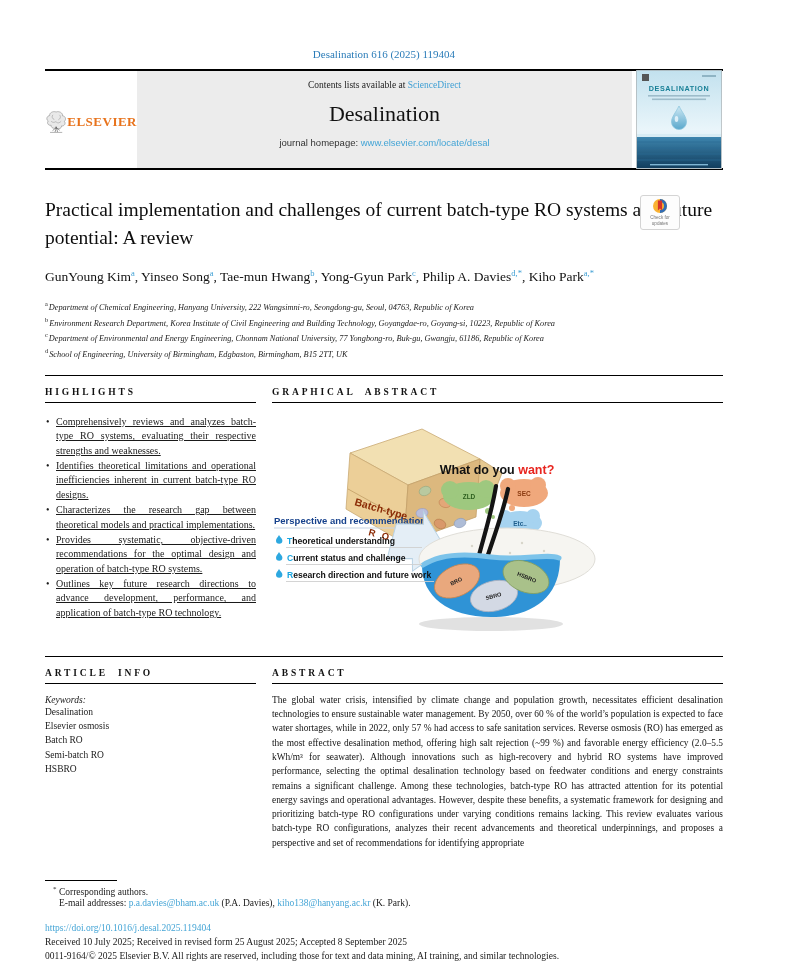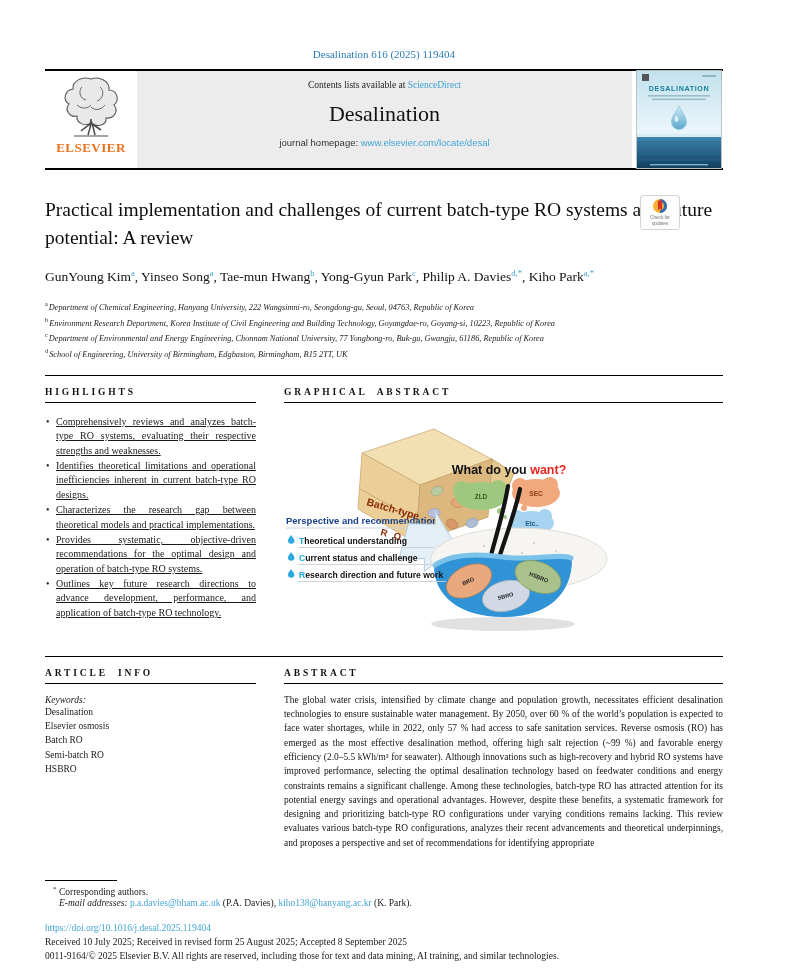--- a/index.html
+++ b/index.html
@@ -4,21 +4,21 @@
 <style>
   * { margin:0; padding:0; box-sizing:border-box; }
   html,body { background:#ffffff; }
   body { font-family:"Liberation Serif", serif; color:#1a1a1a; width:790px; }
   .page { position:relative; width:768px; height:980px; background:#fff; overflow:hidden; }
 
   .citation { padding-top:48px; text-align:center; font-size:11px; color:#2b7cb8; }
 
   .header-band { margin:9px 45px 0; border-top:2px solid #000; border-bottom:2px solid #000;
                  height:101px; display:flex; align-items:stretch; }
-  .logo { width:92px; display:flex; flex-direction:column; align-items:center; justify-content:flex-start; padding-top:4px; background:#fff; }
+  .logo { width:92px; display:flex; flex-direction:row; align-items:center; justify-content:flex-start; padding-top:4px; background:#fff; }
   .logo-text { font-size:13px; font-weight:bold; color:#e8731c; letter-spacing:0.5px; margin-top:1px; }
   .journal-box { flex:1; background:#ececec; display:flex; flex-direction:column; justify-content:space-between;
                  text-align:center; padding:9px 4px 20px; margin-right:3px; }
   .contents-line { font-size:9.5px; color:#222; }
   .contents-line a { color:#3e9fd4; text-decoration:none; }
   .journal-name { font-size:22px; color:#111; }
   .homepage-line { font-family:"Liberation Sans", sans-serif; font-size:9.5px; color:#333; }
   .homepage-line a { color:#45a5d6; text-decoration:none; }
   .cover { width:88px; background:#fff; display:flex; align-items:center; justify-content:center; }
 
@@ -28,21 +28,21 @@
            border-radius:3px; background:#fdfdfd; display:flex; flex-direction:column; align-items:center; padding-top:2px; cursor:pointer; }
   .badge-text { font-family:"Liberation Sans", sans-serif; font-size:4.6px; color:#777; line-height:1.25; text-align:center; }
 
   .authors { margin:15px 45px 8px; max-width:620px; font-size:13.5px; line-height:1.6; color:#111; }
   .authors sup { font-size:8.5px; color:#3e9fd4; }
   .affils { margin:11px 45px 0; }
   .affil { font-size:8.3px; font-style:italic; line-height:1.68; color:#222; }
   .affil sup { font-size:6.3px; font-style:normal; margin-right:1px; }
 
   .rule { margin:13px 45px 0; border-top:1.5px solid #000; }
-  .cols { margin:11px 45px 0; display:flex; gap:28px; }
+  .cols { margin:11px 45px 0; display:flex; gap:16px; }
   .col-left { width:211px; flex:none; }
   .col-right { flex:1; min-width:0; }
   .sechead { font-size:9.5px; font-weight:bold; letter-spacing:0.30em; word-spacing:0.5em; color:#111; }
   .rule-under { border-top:1px solid #000; margin-top:5px; }
 
   .hl-list { list-style:none; margin-top:12px;text-decoration:underline; }
   .hl-list li { font-size:10px; line-height:1.44; text-align:justify; padding-left:11px; position:relative; margin-bottom:1px; }
   .hl-list li::before { content:"\2022"; position:absolute; left:1px; }
 
   .ga-wrap { margin-top:8px; }
@@ -50,21 +50,21 @@
   .kw-label { margin-top:11px; font-size:9.5px; font-style:italic; }
   .kw { font-size:9.5px; line-height:1.5; }
 
   .abstract-text { margin-top:9px; font-size:9.4px; line-height:1.52; text-align:justify; color:#141414; }
 
   .footnote { position:absolute; left:45px; right:45px; top:880px; font-size:9.5px; }
   .fn-rule { width:72px; border-top:1px solid #000; margin-bottom:4px; }
   .fn-line1 { padding-left:8px; }
   .fn-line1 sup { font-size:7px; }
   .fn-line2 { padding-left:14px; margin-top:1px; }
-  .fn-line2 .em { font-style:italic; }
+  .fn-line2 .em { }
   .fn-line2 a { color:#45a5d6; text-decoration:none; }
 
   .pubinfo { position:absolute; left:45px; right:45px; top:922px; font-size:9.5px; line-height:1.47; }
   .pubinfo a { color:#45a5d6; text-decoration:none; }
 
   svg text { font-family:"Liberation Sans", sans-serif; }
   .ga-question { font-size:12.5px; font-weight:bold; fill:#111; }
   .ga-question .red { fill:#e8251f; }
   .ga-boxtext { font-weight:bold; fill:#8a2a05; }
   .ga-bubbletext { font-size:6.5px; font-weight:bold; }

